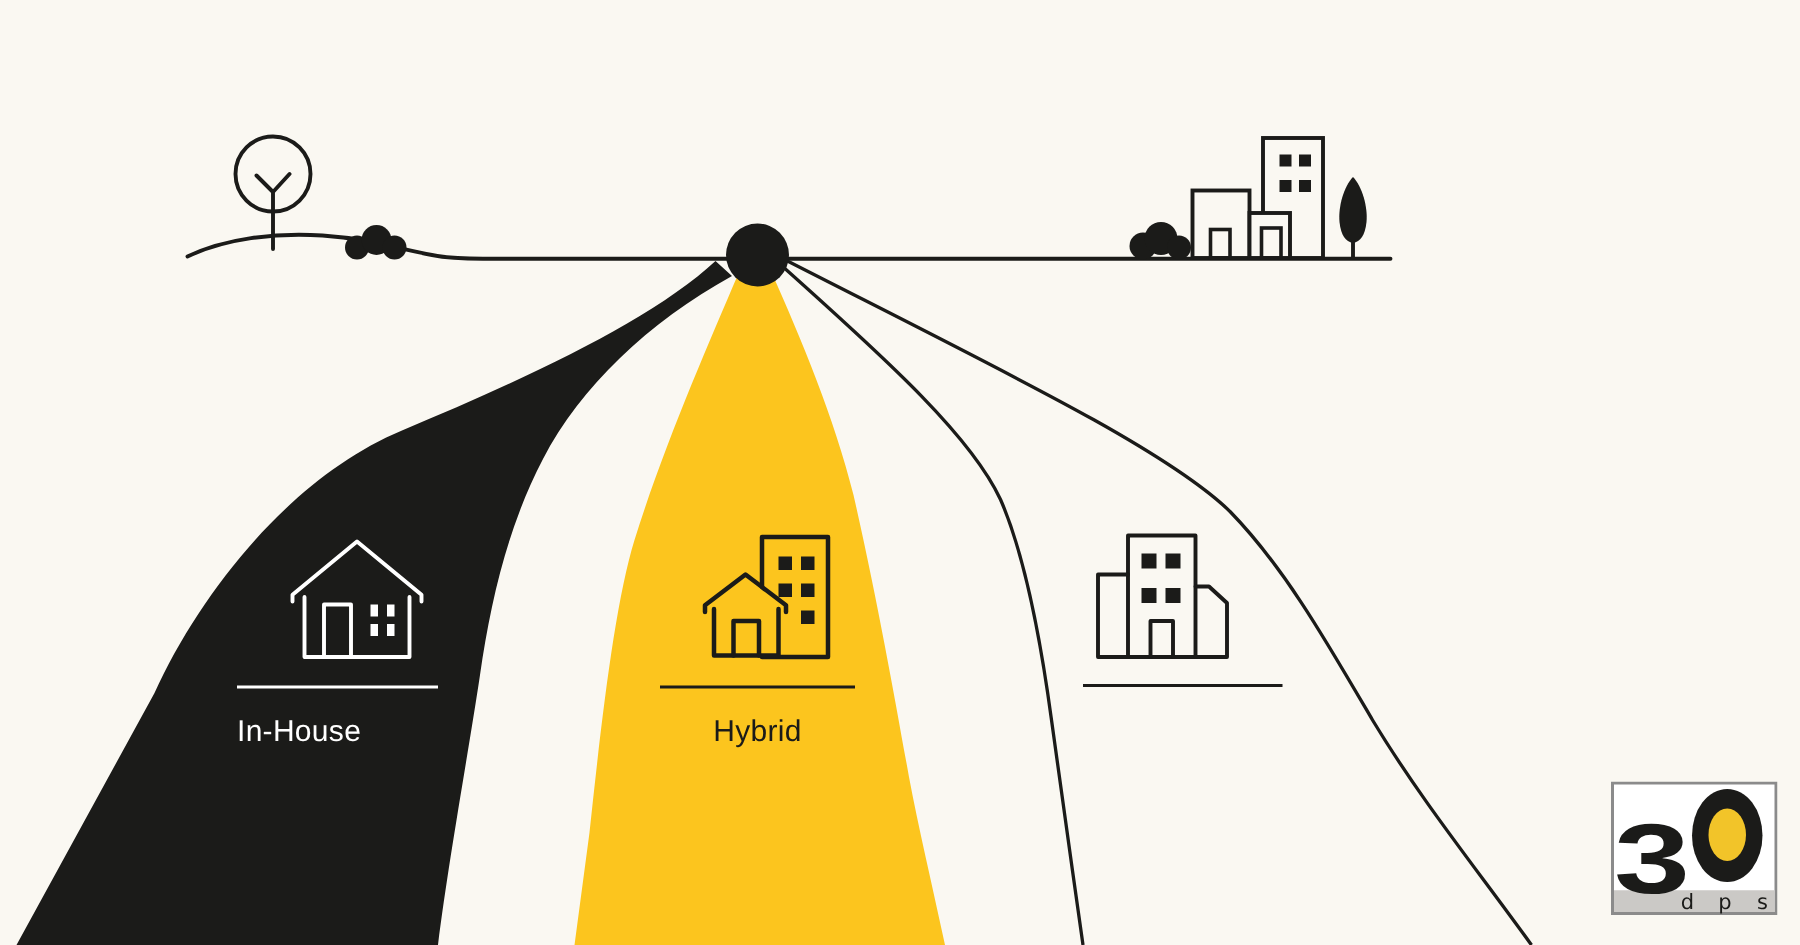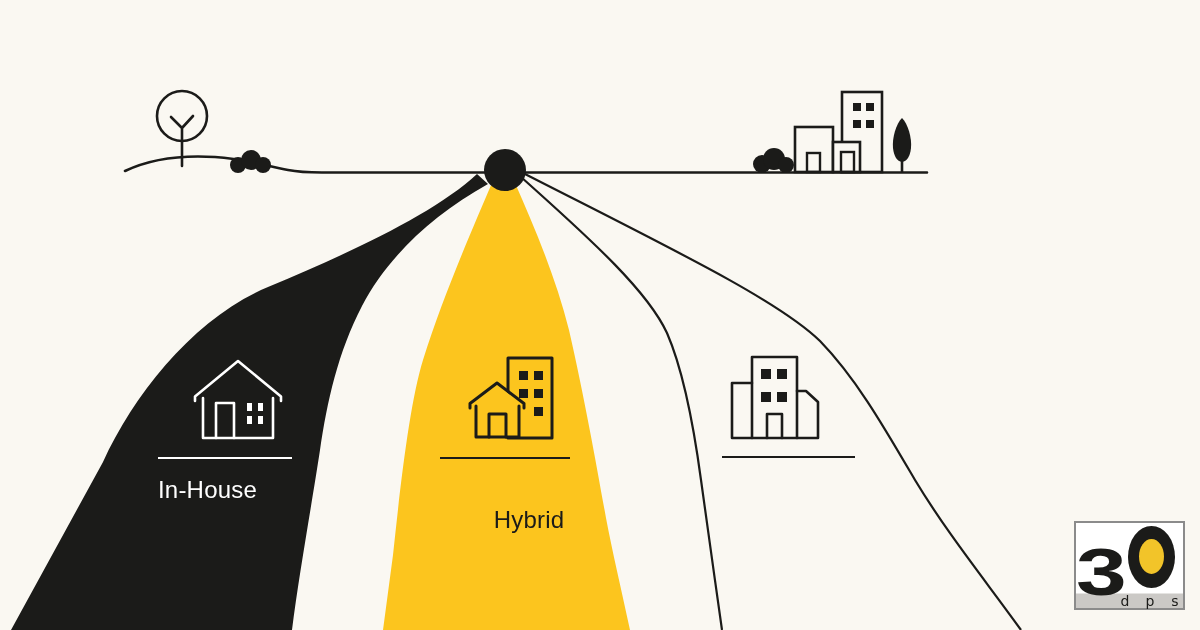--- a/index.html
+++ b/index.html
@@ -3,21 +3,21 @@
 <meta charset="utf-8">
 <style>
   html,body{margin:0;padding:0;}
   body{width:1200px;height:630px;overflow:hidden;
        font-family:"Liberation Sans", sans-serif;}
   .stage{position:relative;width:1200px;height:630px;background:var(--bg,#FAF8F2);}
   .stage svg{position:absolute;left:0;top:0;}
   .divider{position:absolute;height:2px;}
   .divider.white{background:#fff;}
   .divider.ink{background:var(--ink,#1B1B19);}
-  .path-label{position:absolute;font-size:24px;font-weight:500;letter-spacing:.2px;line-height:1;}
+  .path-label{position:absolute;font-size:20px;font-weight:500;letter-spacing:.2px;line-height:1;}
   .path-label.white{color:#fff;}
   .path-label.ink{color:var(--ink,#1B1B19);}
   .path-label.centered{text-align:center;}
   .logo-wrap{position:absolute;left:1074px;top:521px;width:111px;height:89px;}
 </style>
 </head>
 <body>
 
 <div class="stage">
 
@@ -121,21 +121,21 @@
         <rect x="777" y="392" width="10" height="10"></rect>
       </g>
     </g>
   </svg>
 
   <div class="divider white" style="left:158px;top:457px;width:134px;"></div>
   <div class="divider ink" style="left:440px;top:457px;width:130px;"></div>
   <div class="divider ink" style="left:722px;top:456px;width:133px;"></div>
 
   <div class="path-label white" style="left:158px;top:478px;">In-House</div>
-  <div class="path-label ink centered" style="left:464px;top:478px;width:130px;margin-top:30px;">Hybrid</div>
+  <div class="path-label ink centered" style="left:440px;top:478px;width:130px;">Hybrid</div>
 
   <div class="logo-wrap">
     <svg width="111" height="89" viewBox="0 0 111 89">
       <rect x="1" y="1" width="109" height="87" fill="#FFFFFF" stroke="#8B8B8B" stroke-width="2"></rect>
       <rect x="2" y="72.5" width="107" height="14.5" fill="#CBC9C6"></rect>
       <g transform="translate(2,74) scale(1.38,1)">
         <text x="0" y="0" font-family="'Liberation Sans', sans-serif" font-size="66" font-weight="bold" fill="#1B1B19">3</text>
       </g>
       <ellipse cx="77.5" cy="36" rx="23.5" ry="31" fill="#1B1B19"></ellipse>
       <ellipse cx="77.5" cy="35.5" rx="12.5" ry="17.5" fill="#F2C429"></ellipse>

